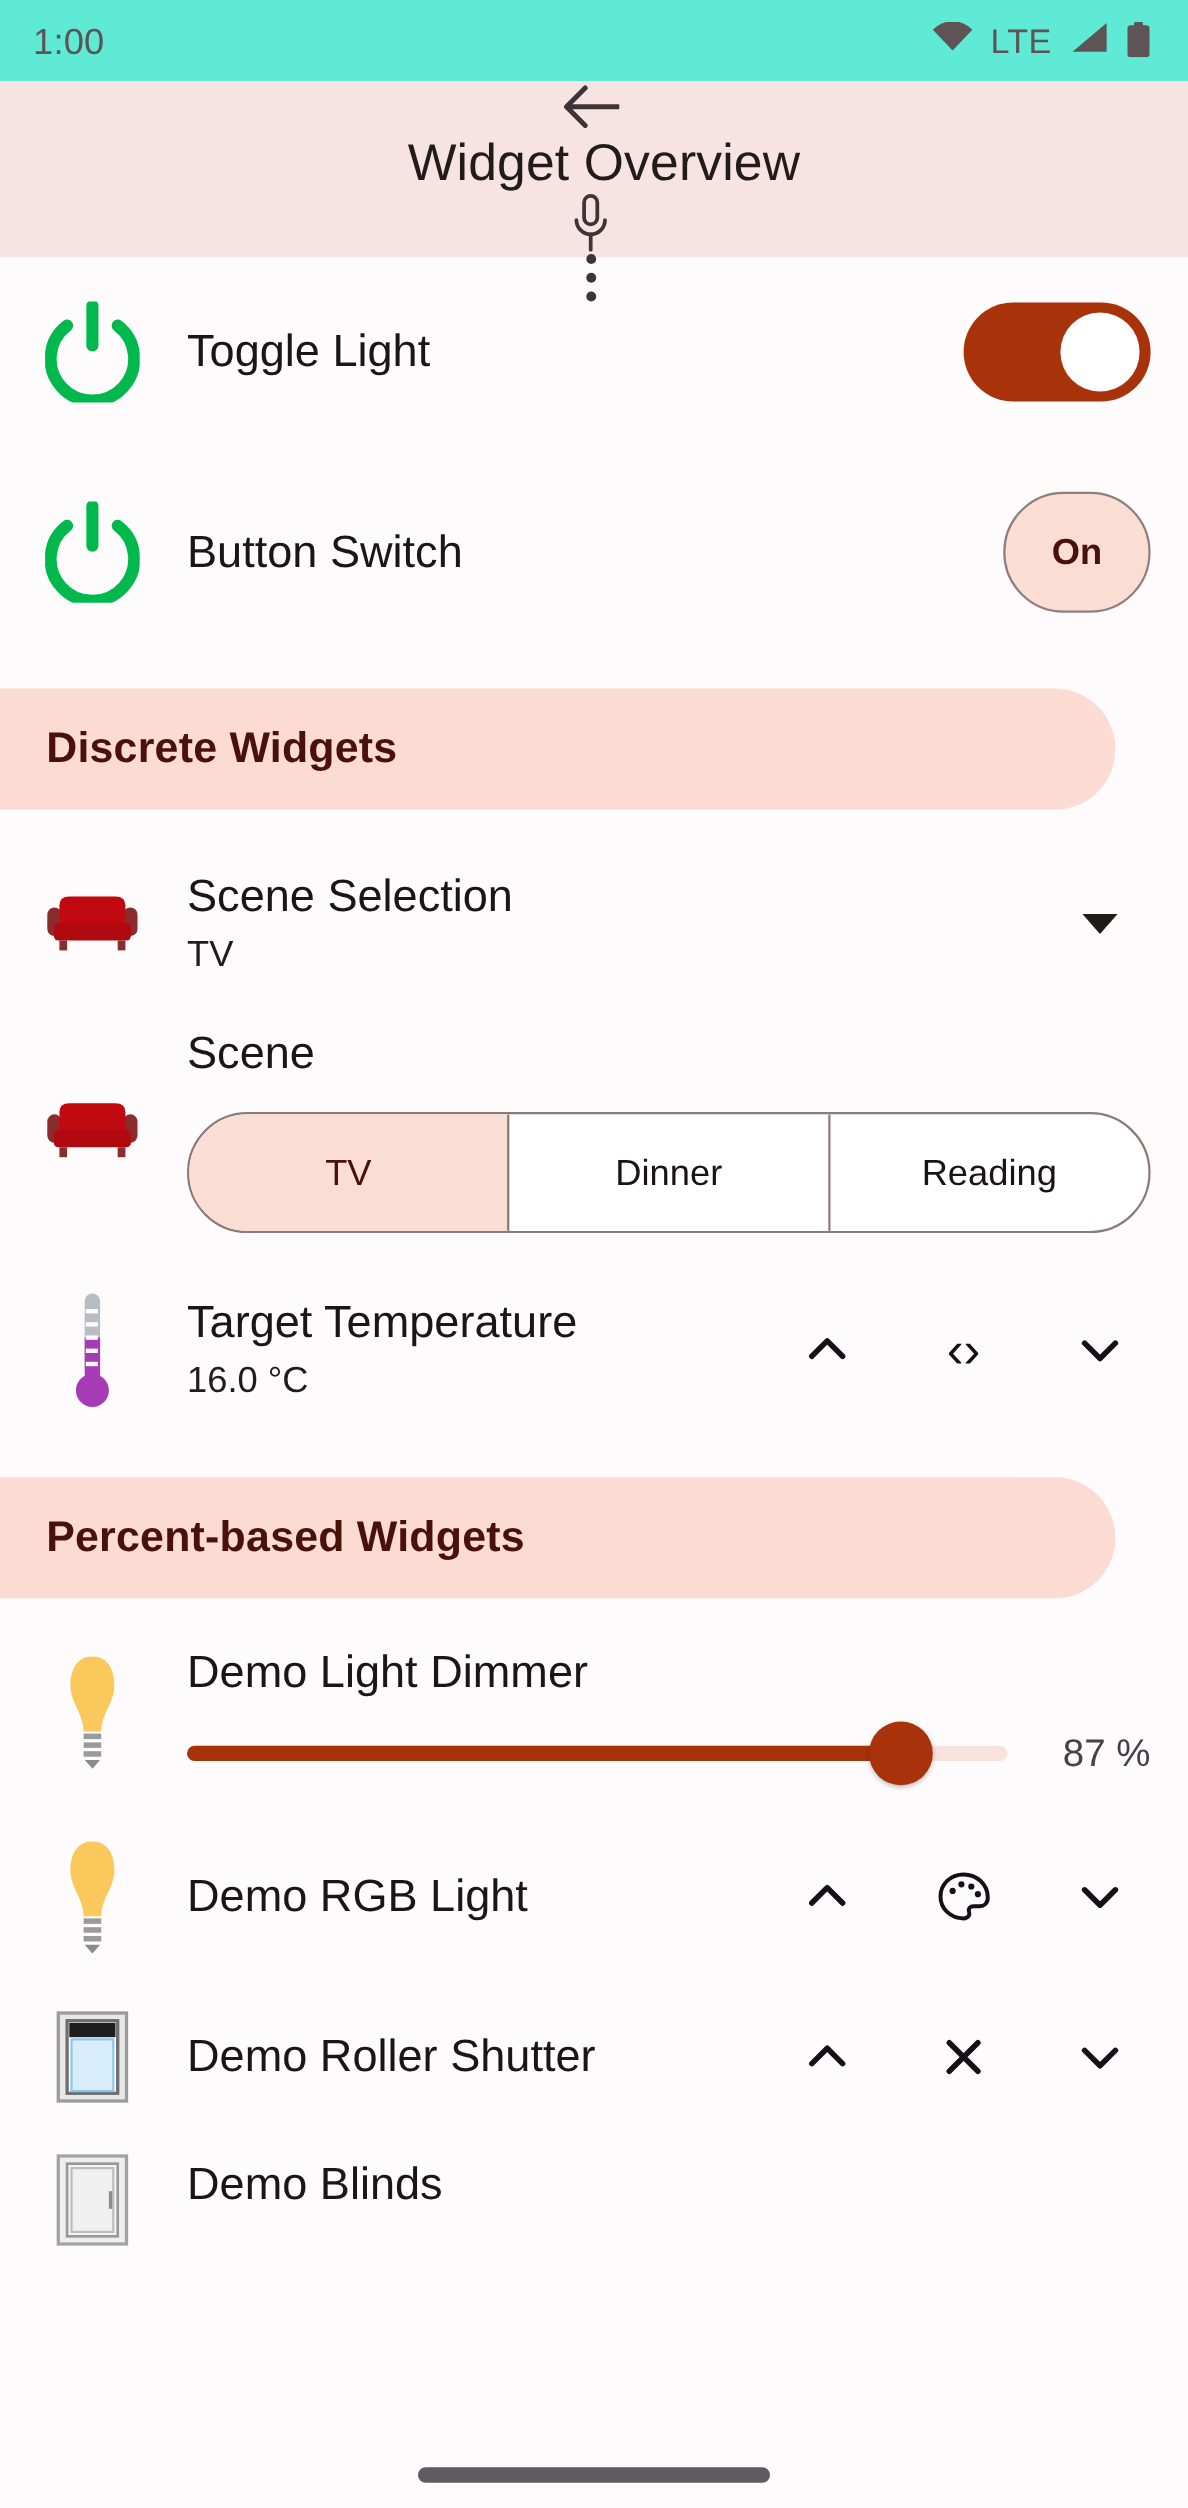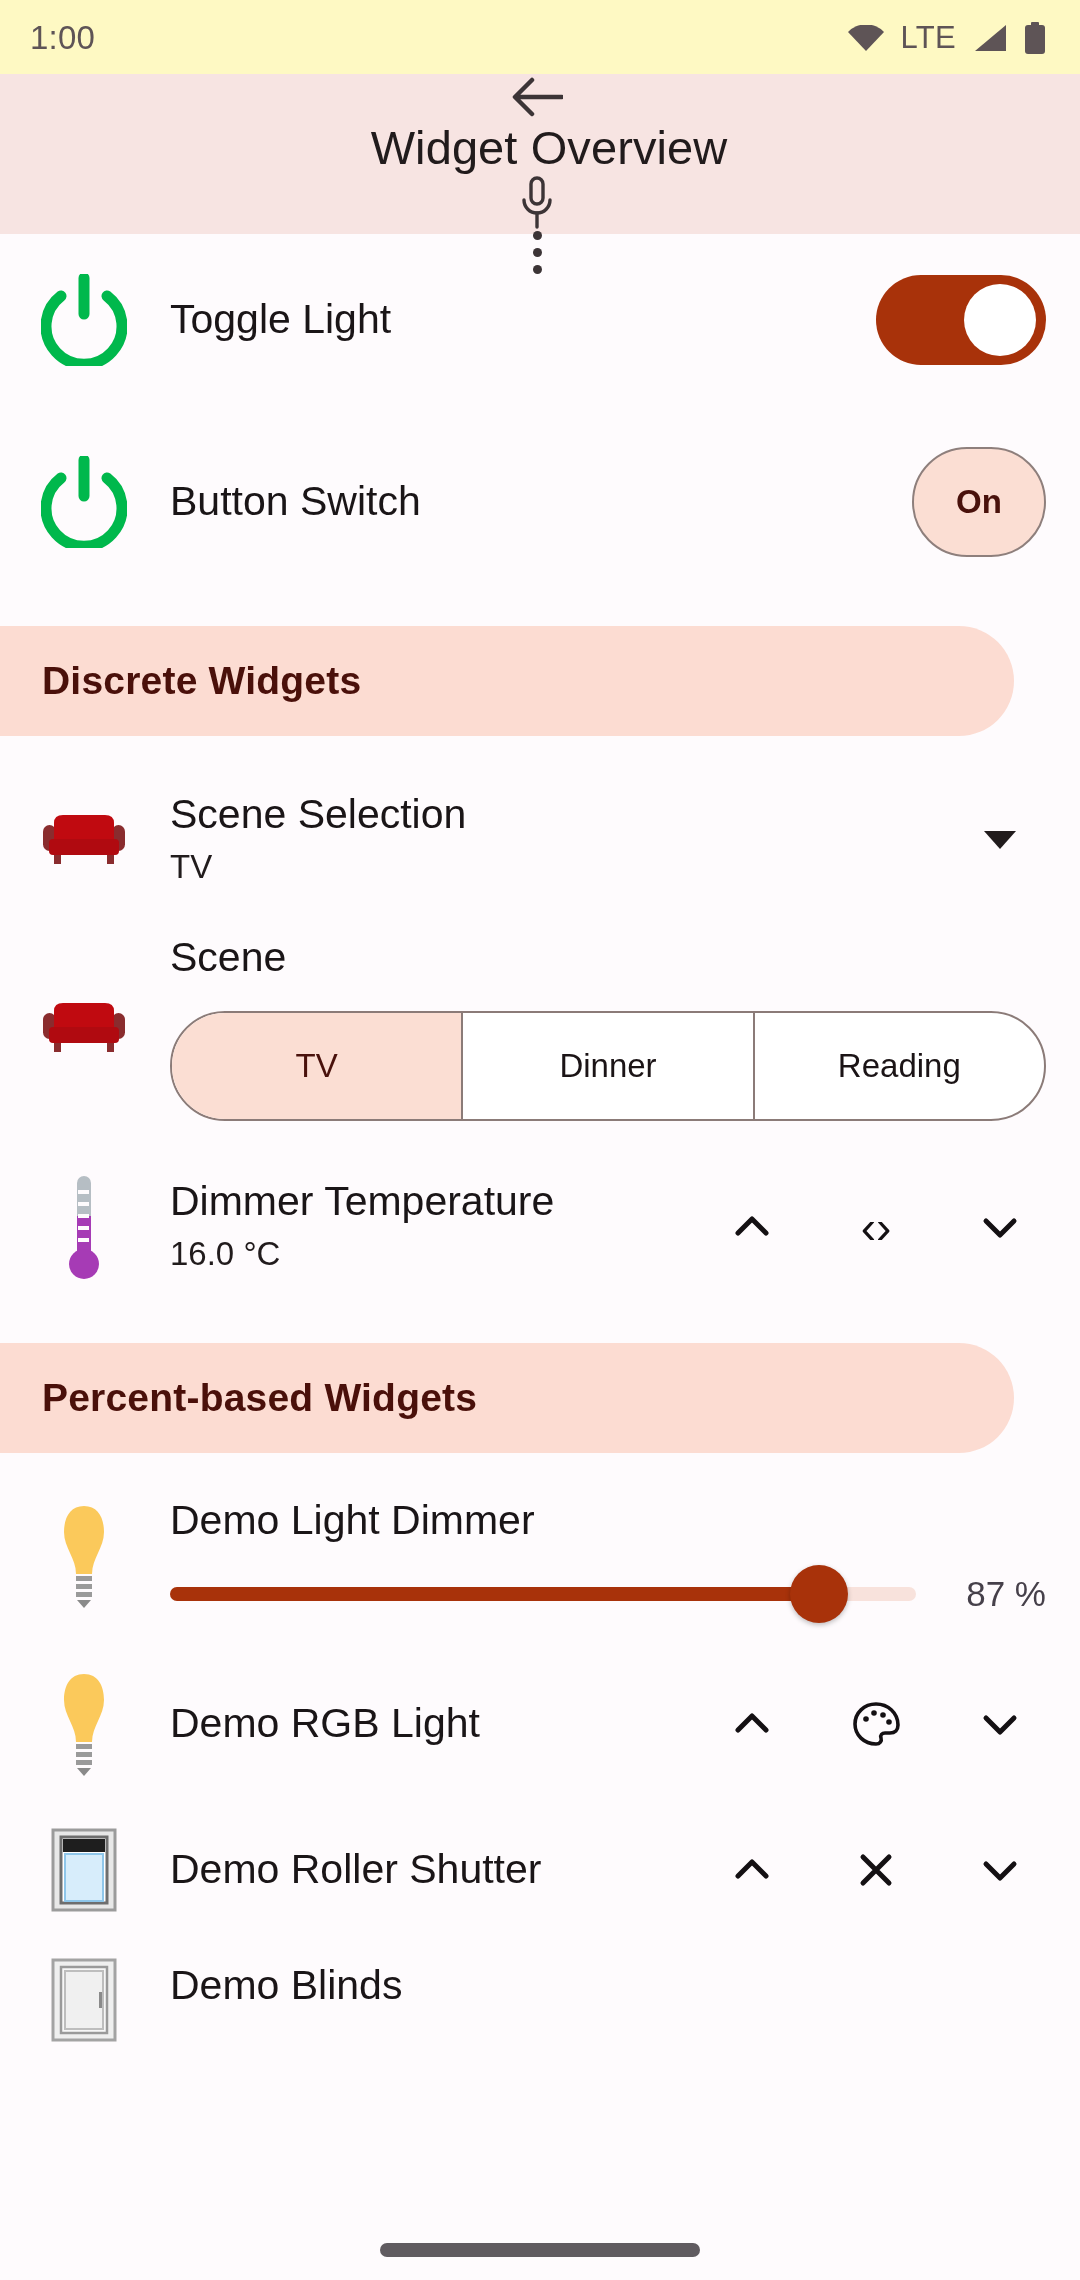--- a/index.html
+++ b/index.html
@@ -6,26 +6,26 @@
   html, body {
     width:1080px; height:2280px;
     background:#FEFBFD;
     font-family:"Liberation Sans", sans-serif;
     overflow:hidden;
   }
   .screen { position:relative; width:1080px; height:2280px; background:#FEFBFD; }
 
   
   .statusbar {
-    height:74px; background:#fef9c3;
+    height:74px; background:#5eead4;
     display:flex; align-items:center; justify-content:space-between;
     padding:1px 34px 0 30px;
   }
   .clock { font-size:33px; color:#5E5456; letter-spacing:.2px; }
-  .sb-right { display:flex; align-items:center; gap:17px; }
+  .sb-right { display:flex; align-items:flex-start; gap:17px; }
   .sb-lte { font-size:31px; color:#5E5456; letter-spacing:.3px; }
   .ico-wifi { width:36px; height:26px; position:relative; }
   .ico-wifi svg, .ico-sig svg, .ico-bat svg { display:block; }
 
   
   .appbar {
     height:160px; background:#F7E4E2;
     display:flex; align-items:center; padding:0 36px 0 30px;flex-direction:column;
   }
   .back-btn { width:78px; height:78px; display:flex; align-items:center; justify-content:center; }
@@ -274,21 +274,21 @@
           <rect x="13" y="44" width="14" height="40" fill="#A63BB5"></rect>
           <circle cx="20" cy="92" r="15" fill="#A63BB5"></circle>
           <rect x="14" y="18" width="11" height="4" fill="#FEFBFD"></rect>
           <rect x="14" y="30" width="11" height="4" fill="#FEFBFD"></rect>
           <rect x="14" y="42" width="11" height="4" fill="#FEFBFD"></rect>
           <rect x="14" y="54" width="11" height="4" fill="#FEFBFD"></rect>
           <rect x="14" y="66" width="11" height="4" fill="#FEFBFD"></rect>
         </svg>
       </div>
       <div class="row-body">
-        <div class="row-title">Dimmer Temperature</div>
+        <div class="row-title">Target Temperature</div>
         <div class="row-sub">16.0 °C</div>
       </div>
       <div class="row-right" style="gap:32px;">
         <div class="icon-btn">
           <svg class="chev" viewBox="0 0 44 44">
               <path d="M8 28 L22 14 L36 28" fill="none" stroke="#141013" stroke-width="5" stroke-linecap="round" stroke-linejoin="round"></path>
             </svg>
         </div>
         <div class="icon-btn">
           <span class="glyph">‹›</span>

